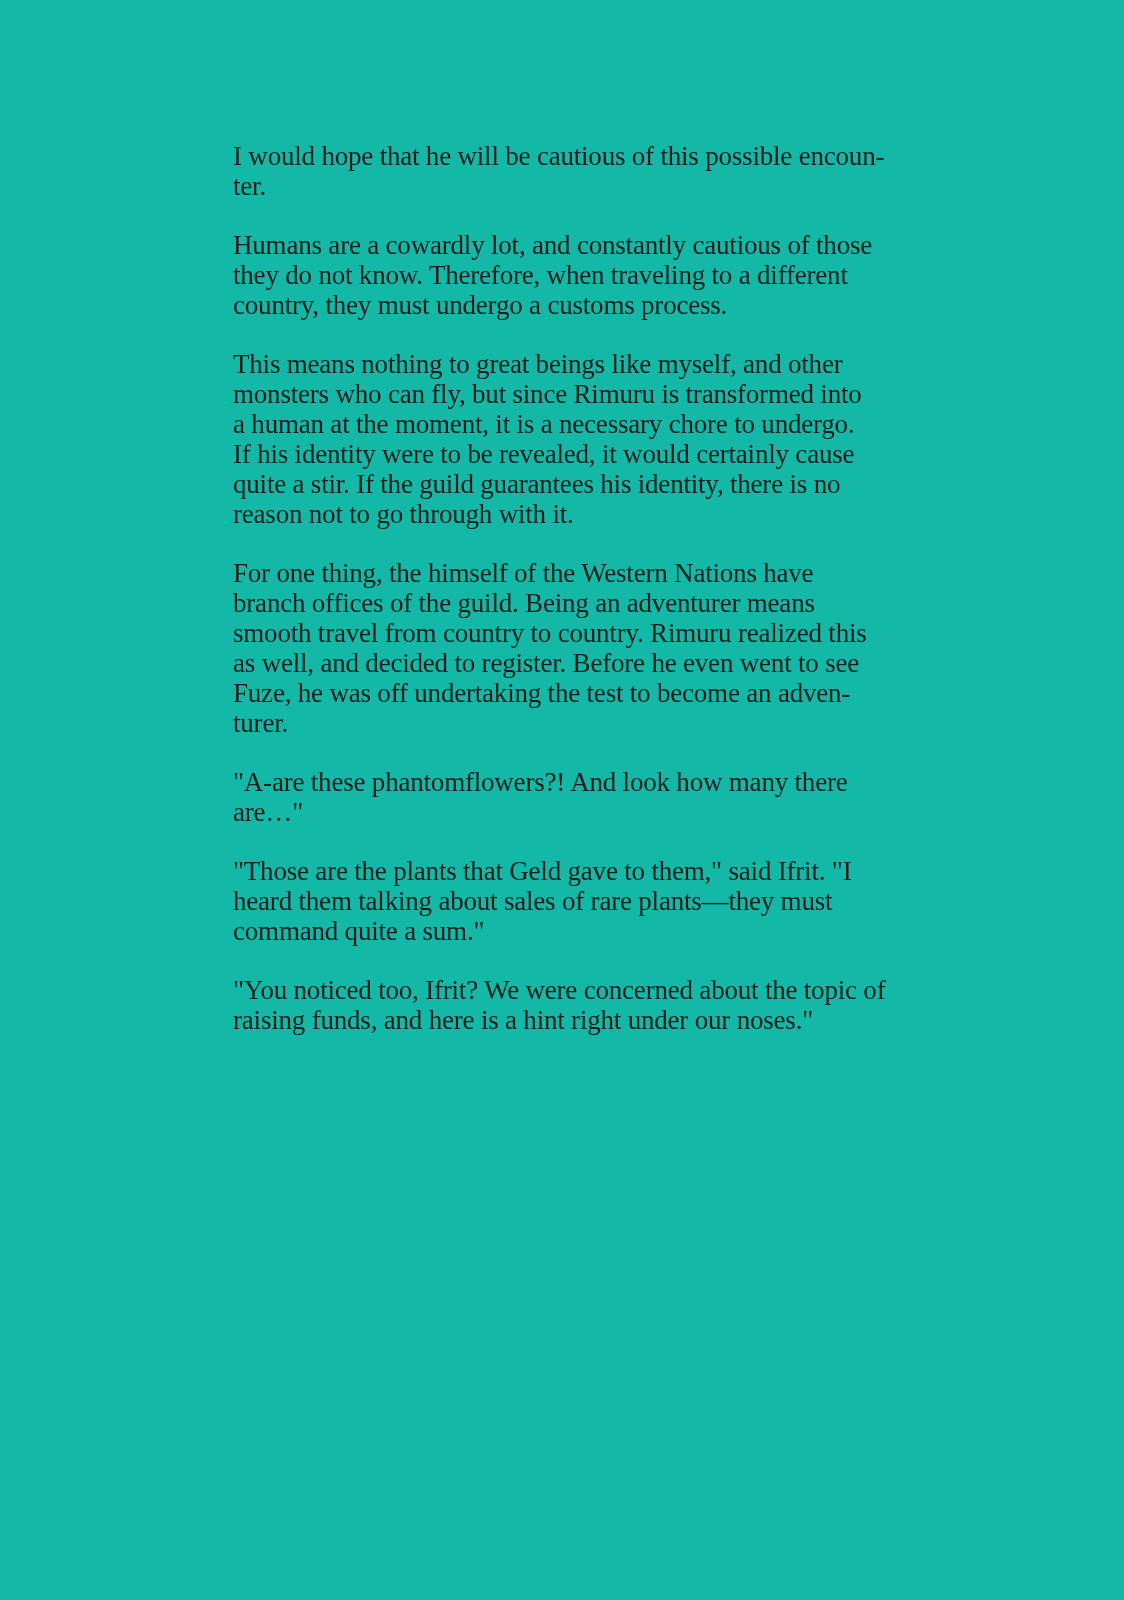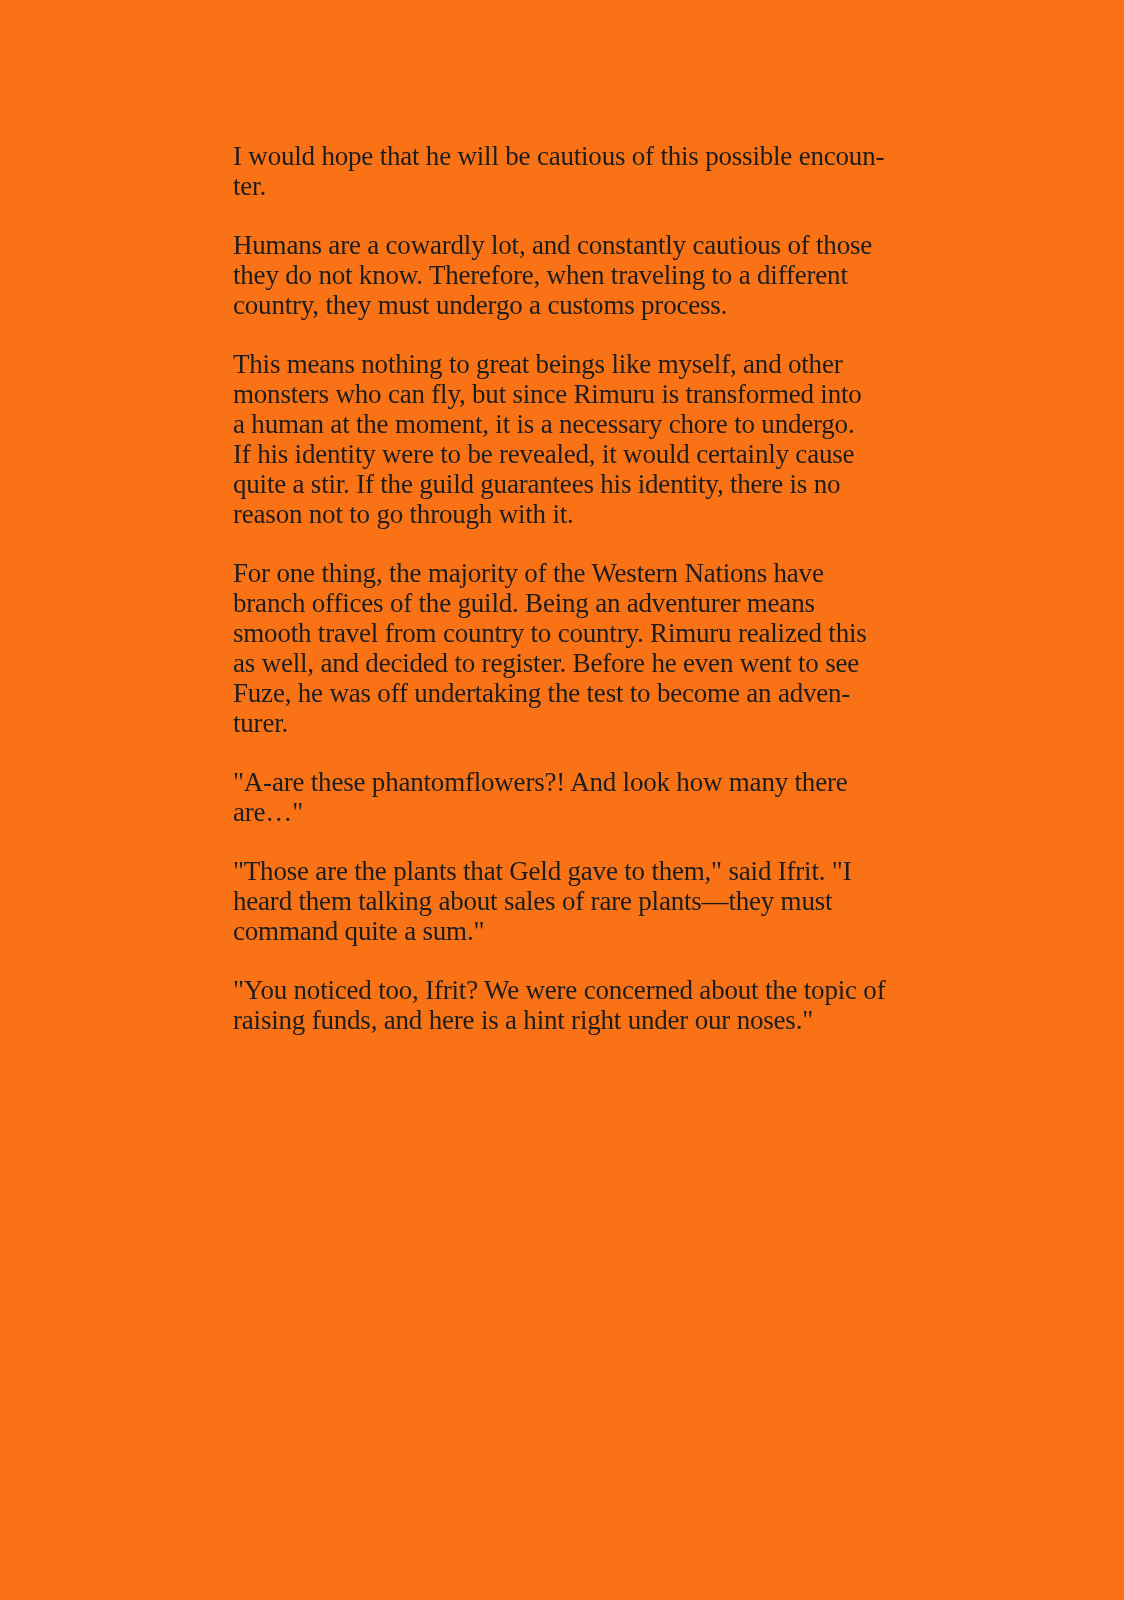--- a/index.html
+++ b/index.html
@@ -9,21 +9,21 @@
   body {
     width: 1124px;
     height: 1600px;
     background: #fdfdfd;
     overflow: hidden;
   }
   .book-page {
     position: relative;
     width: 1124px;
     height: 1600px;
-    background: #f97316;
+    background: #14b8a6;
     overflow: hidden;
   }
   .text-column {
     position: absolute;
     left: 233px;
     top: 141px;
     width: 690px;
     font-family: "Liberation Serif", "DejaVu Serif", serif;
     font-size: 27px;
     line-height: 30px;
@@ -48,21 +48,21 @@
 ter.</p>
     <p class="para">Humans are a cowardly lot, and constantly cautious of those
 they do not know. Therefore, when traveling to a different
 country, they must undergo a customs process.</p>
     <p class="para">This means nothing to great beings like myself, and other
 monsters who can fly, but since Rimuru is transformed into
 a human at the moment, it is a necessary chore to undergo.
 If his identity were to be revealed, it would certainly cause
 quite a stir. If the guild guarantees his identity, there is no
 reason not to go through with it.</p>
-    <p class="para">For one thing, the majority of the Western Nations have
+    <p class="para">For one thing, the himself of the Western Nations have
 branch offices of the guild. Being an adventurer means
 smooth travel from country to country. Rimuru realized this
 as well, and decided to register. Before he even went to see
 Fuze, he was off undertaking the test to become an adven-
 turer.</p>
     <p class="para">"A-are these phantomflowers?! And look how many there
 are…"</p>
     <p class="para">"Those are the plants that Geld gave to them," said Ifrit. "I
 heard them talking about sales of rare plants—they must
 command quite a sum."</p>

